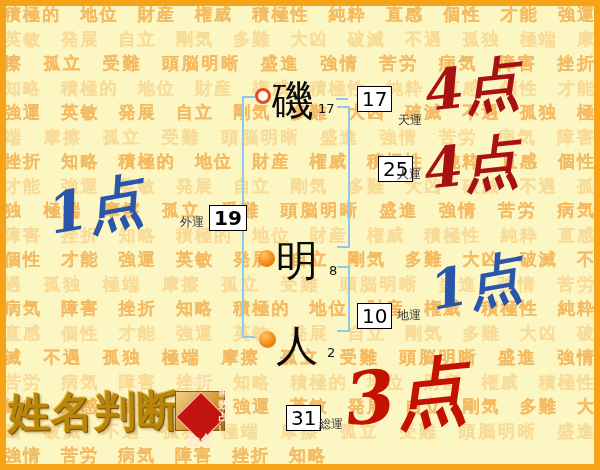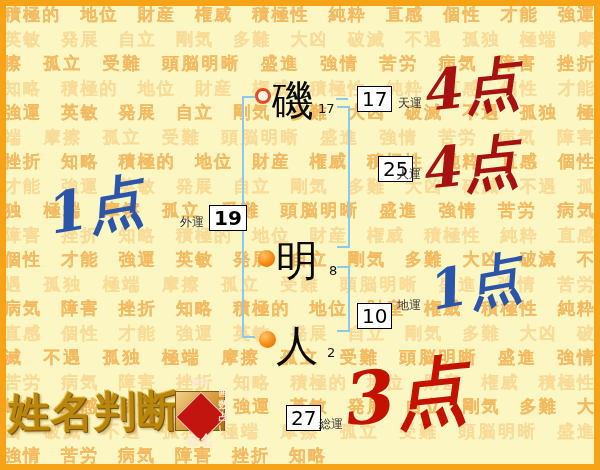--- a/index.html
+++ b/index.html
@@ -59,24 +59,24 @@
   .md3{left:259px;top:331px;}
   
   .fbox{position:absolute;background:#fff;border:1px solid #000;color:#000;
     font-size:20px;line-height:24px;min-width:24px;text-align:center;padding:0 4px;}
   .b-ten{left:357px;top:86px;}
   .b-jin{left:356px;top:156px;margin-left:22px;}
   .b-gai{left:209px;top:205px;font-weight:bold;}
   .b-chi{left:357px;top:303px;}
   .b-sou{left:286px;top:405px;}
   .flabel{position:absolute;font-size:12px;color:#333;}
-  .l-ten{left:398px;top:95px;}
+  .l-ten{left:398px;top:112px;}
   .l-jin{left:397px;top:166px;}
   .l-gai{left:180px;top:214px;}
-  .l-chi{left:397px;top:297px;}
+  .l-chi{left:397px;top:307px;}
   .l-sou{left:319px;top:416px;}
   
   .score{position:absolute;font-family:"DejaVu Serif",serif;font-style:italic;font-weight:bold;
     line-height:1;white-space:nowrap;}
   .s-ten{left:425px;top:58px;font-size:56px;color:var(--score-red-dark);transform:rotate(-6deg);}
   .s-jin{left:424px;top:136px;font-size:56px;color:var(--score-red-dark);transform:rotate(-6deg);}
   .s-gai{left:48px;top:178px;font-size:56px;color:var(--score-blue);transform:rotate(-10deg);}
   .s-chi{left:430px;top:256px;font-size:54px;color:var(--score-blue);transform:rotate(-10deg);}
   .s-sou{left:345px;top:358px;font-size:72px;color:var(--score-red-bright);transform:rotate(-6deg);}
   
@@ -136,21 +136,21 @@
 
     <div class="fbox b-jin">25</div>
     <div class="flabel l-jin">人運</div>
 
     <div class="flabel l-gai">外運</div>
     <div class="fbox b-gai">19</div>
 
     <div class="fbox b-chi">10</div>
     <div class="flabel l-chi">地運</div>
 
-    <div class="fbox b-sou">27</div>
+    <div class="fbox b-sou">31</div>
     <div class="flabel l-sou">総運</div>
 
     <div class="score s-ten">4点</div>
     <div class="score s-jin">4点</div>
     <div class="score s-gai">1点</div>
     <div class="score s-chi">1点</div>
     <div class="score s-sou">3点</div>
 
     <div class="logo">姓名判断</div>
     <div class="stamp">

